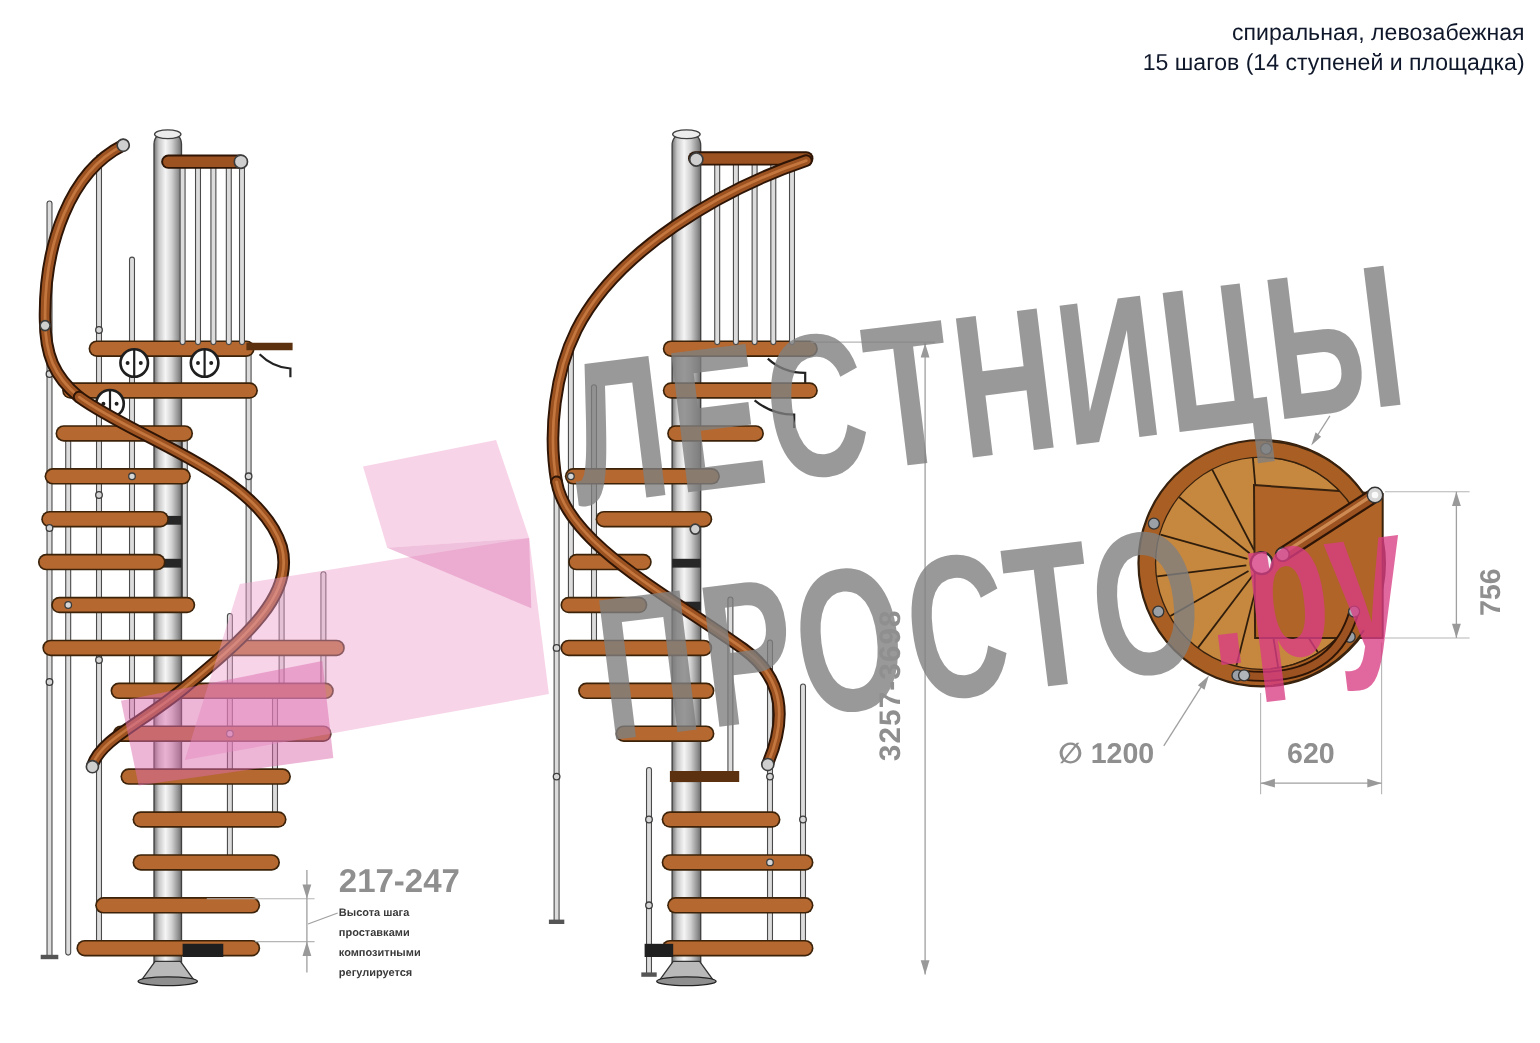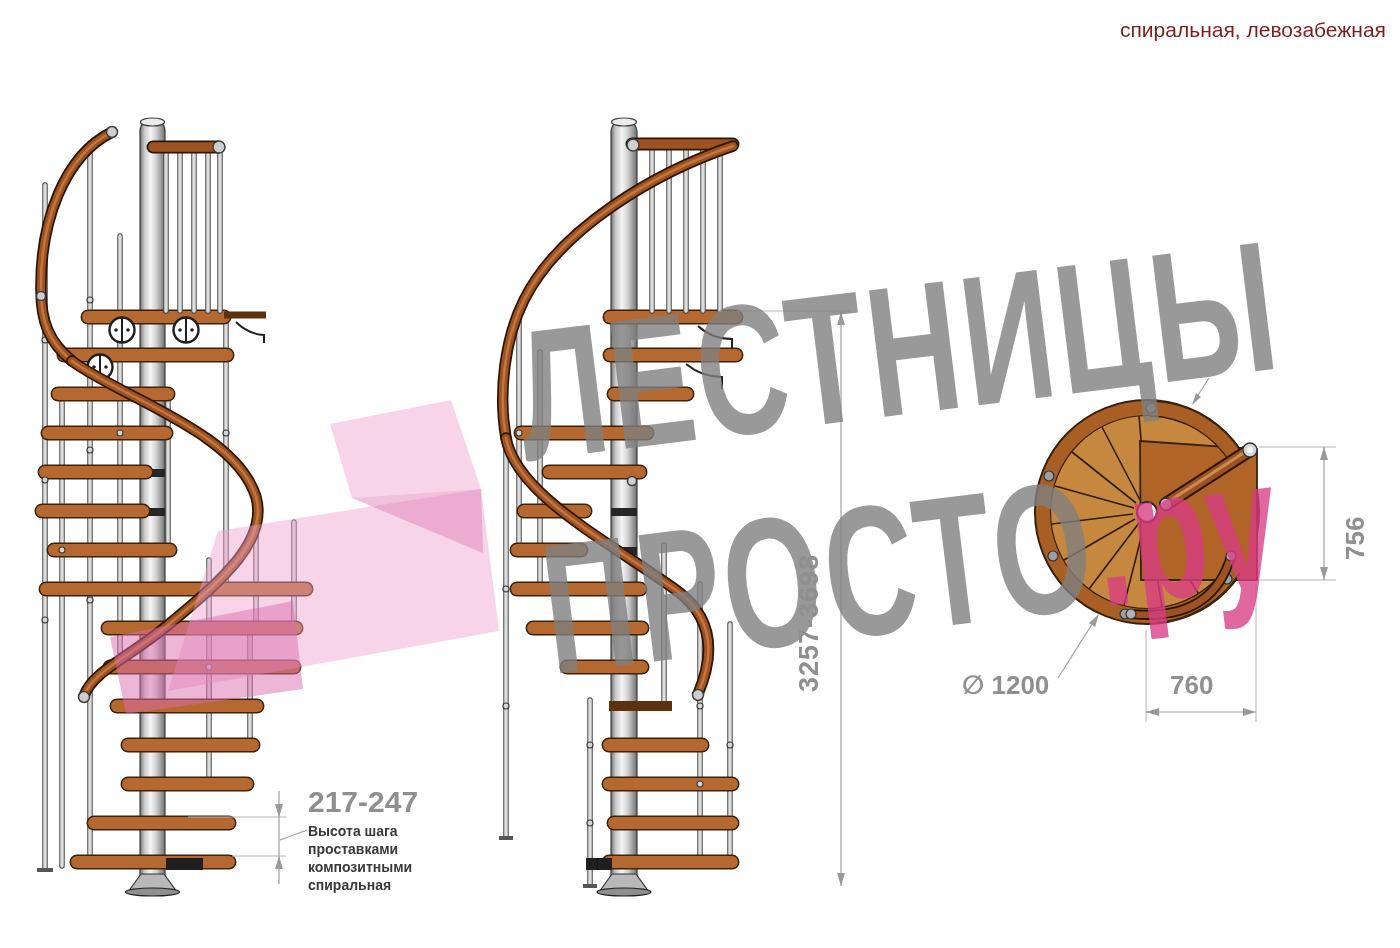--- a/index.html
+++ b/index.html
@@ -22,24 +22,24 @@
       line-height:215px;letter-spacing:6px;white-space:nowrap;color:rgba(128,128,128,.8);
       transform:rotate(-7deg) scaleX(.68);transform-origin:0 0;}
   #wm .suffix{color:rgba(216,60,132,.78);letter-spacing:2px;}
   .lbl{position:absolute;z-index:10;font-weight:bold;color:#8f8f8f;white-space:nowrap;}
   #lbl-total{left:794px;top:692px;font-size:27px;letter-spacing:1px;
              transform:rotate(-90deg);transform-origin:0 0;}
   #lbl-756{left:1340px;top:560px;font-size:26px;transform:rotate(-90deg);transform-origin:0 0;}
   #lbl-620{left:1170px;top:670px;font-size:26px;}
   #lbl-diam{left:962px;top:670px;font-size:26px;}
   #lbl-step{left:308px;top:785px;font-size:30px;}
-  #note{position:absolute;left:308px;top:822px;z-index:10;font-size:14px;font-weight:bold;
+  #note{position:absolute;left:308px;top:822px;z-index:10;font-size:10px;font-weight:bold;
         color:#3a3a3a;line-height:18px;}
   #header{position:absolute;right:14px;top:16px;z-index:10;text-align:right;
-          font-size:21px;line-height:27.5px;color:#7f1d1d;}
+          font-size:21px;line-height:27.5px;color:#0f172a;}
 </style>
 </head>
 <body>
 
 <div class="canvas">
 
 <svg width="1400" height="948" viewBox="0 0 1400 948">
   <defs>
     <linearGradient id="poleGrad" x1="0" y1="0" x2="1" y2="0">
       <stop offset="0" stop-color="#737373"></stop>
@@ -404,28 +404,29 @@
     <polygon points="218,531 481,489 499,631 168,691" fill="#eda0cc" opacity="0.45"></polygon>
     <polygon points="352,498 481,489 483,553" fill="#e184ba" opacity="0.5"></polygon>
     <polygon points="110,637 293,601 303,689 126,714" fill="#db6bad" opacity="0.5"></polygon>
   </g>
 </svg>
 
 <div id="wm"><span>ЛЕСТНИЦЫ</span><br><span>ПРОСТО</span><span class="suffix">.ру</span></div>
 
 <div id="header">
   <div>спиральная, левозабежная</div>
+  <div>15 шагов (14 ступеней и площадка)</div>
 </div>
 
 <div id="lbl-total" class="lbl">3257-3698</div>
 <div id="lbl-756" class="lbl">756</div>
-<div id="lbl-620" class="lbl">760</div>
+<div id="lbl-620" class="lbl">620</div>
 <div id="lbl-diam" class="lbl">∅ 1200</div>
 <div id="lbl-step" class="lbl">217-247</div>
 
 <div id="note">
   <div>Высота шага</div>
   <div>проставками</div>
   <div>композитными</div>
-  <div>спиральная</div>
+  <div>регулируется</div>
 </div>
 
 </div>
 
 </body></html>

